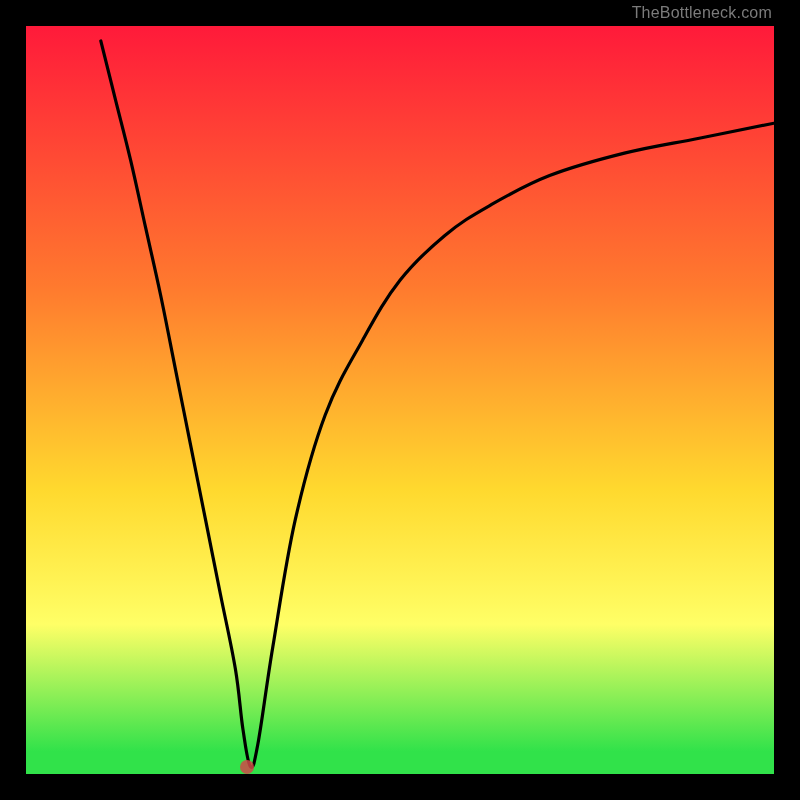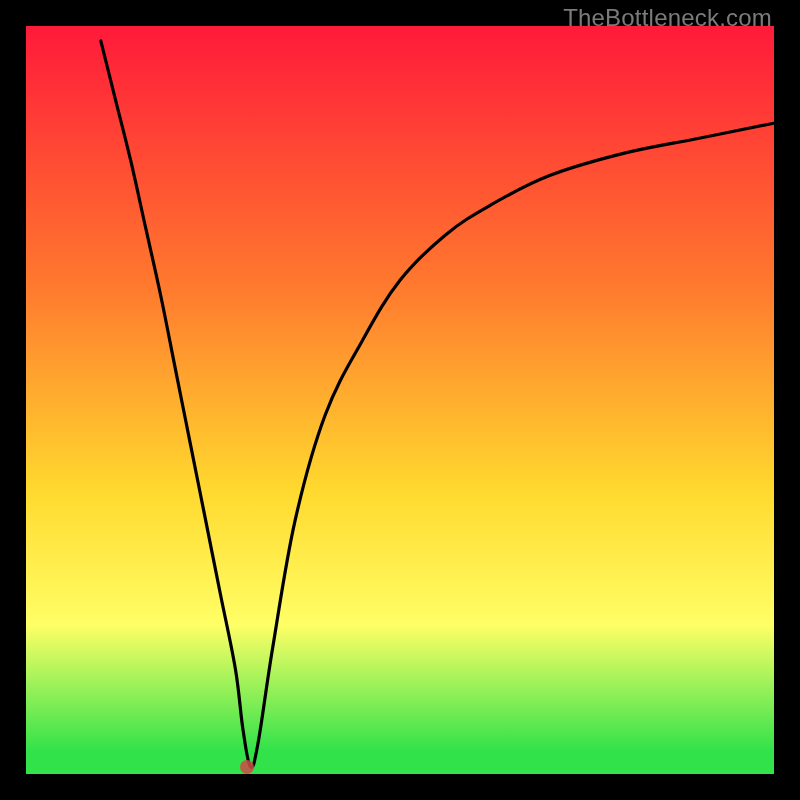--- a/index.html
+++ b/index.html
@@ -30,21 +30,21 @@
   .gradient {
     position: absolute;
     inset: 0;
     
   }
   .attribution {
     position: absolute;
     top: 4px;
     right: 28px;
     color: #7b7b7b;
-    font-size: 24px;
+    font-size: 16px;
     letter-spacing: 0.2px;
     font-weight: 400;
   }
   .curve {
     position: absolute;
     left: 0;
     top: 0;
   }
   .dot {
     position: absolute;

